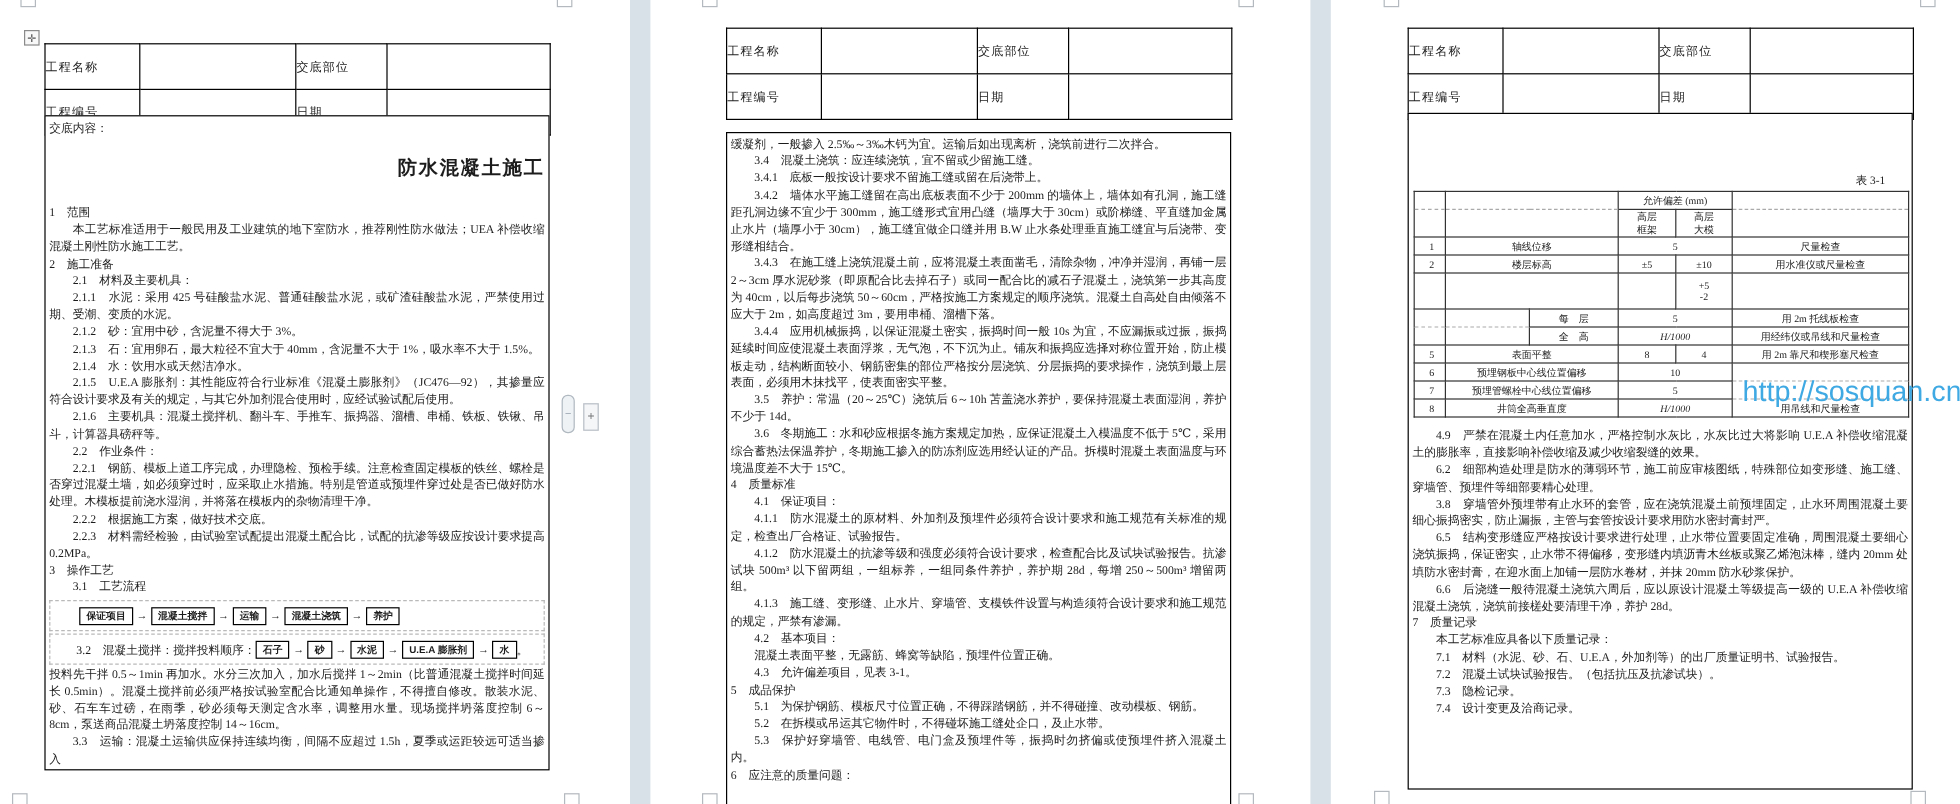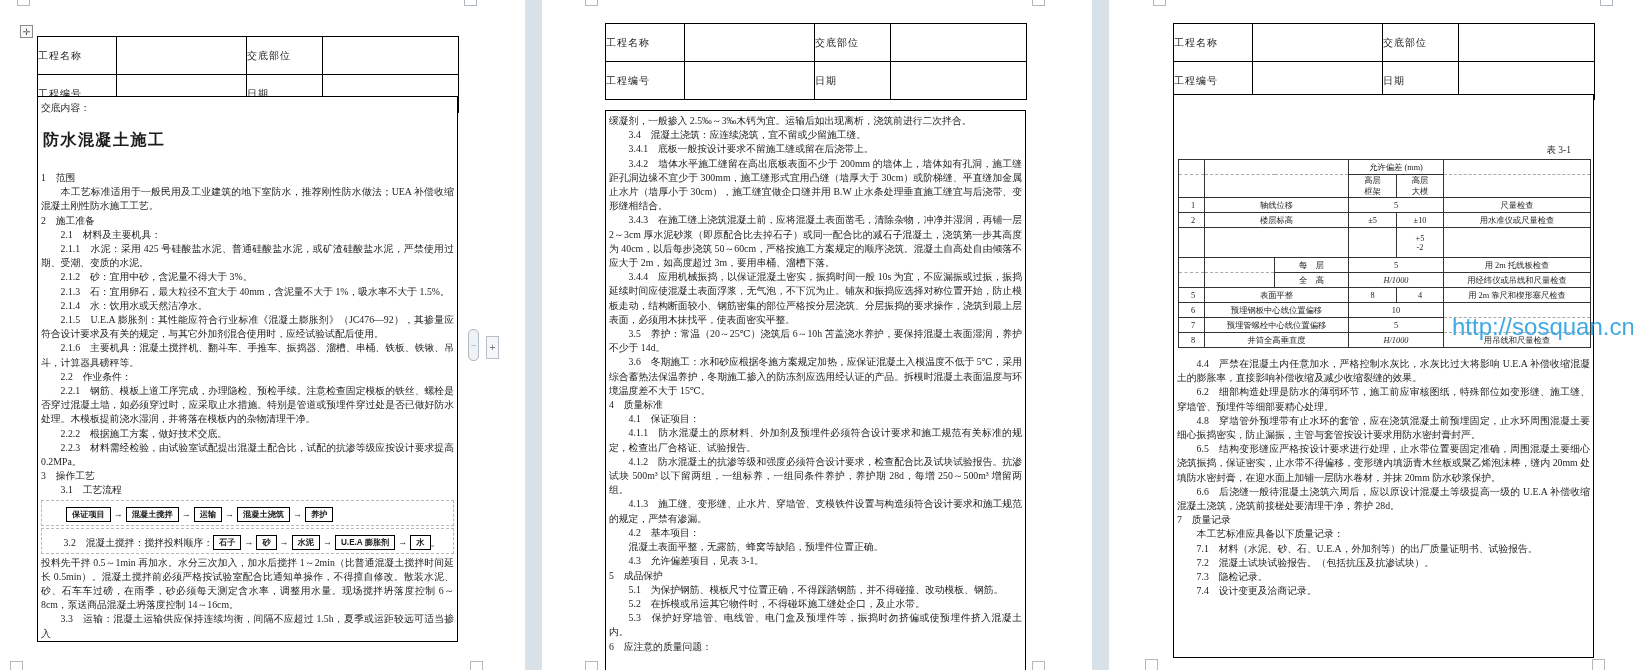--- a/index.html
+++ b/index.html
@@ -19,21 +19,21 @@
   table.info { border-collapse:collapse; width:421px; table-layout:fixed; }
   table.info td { border:1.5px solid #000; height:38px; vertical-align:middle;
                   font-size:10px; letter-spacing:1px; }
 
   .content-box { position:absolute; width:421px; border:1.5px solid #000; background:#fff;
                  overflow:hidden; padding:3px 3px 0 3px; }
   .para { font-size:9.8px; line-height:14.2px; text-align:justify; }
   .ind  { text-indent:2em; }
   .content-label { font-size:9.8px; line-height:15px; }
   .doc-title { font-weight:bold; font-size:16px; letter-spacing:1.5px; margin:15px 0 20px 2px;
-               font-family:"Liberation Sans","DejaVu Sans",sans-serif; }
+               font-family:"Liberation Sans","DejaVu Sans",sans-serif;text-align:right; }
 
   .dashed-row { border:1px dashed #b9b9b9; padding:3px 2px 3px 24px; margin:2px 0; white-space:nowrap; }
   .fbox { display:inline-block; border:1px solid #000; font-size:8.2px; font-weight:bold;
           padding:1px 5px; vertical-align:middle; font-family:"Liberation Sans","DejaVu Sans",sans-serif; }
   .arrow { display:inline-block; font-size:9px; margin:0 3px; vertical-align:middle; }
   .mix-intro { font-size:9.8px; }
 
   .tbl-caption { text-align:right; font-size:9.5px; margin:46px 19px 2px 0; }
   table.dev { border-collapse:collapse; table-layout:fixed; width:412px; margin-left:1px;
               font-size:8.3px; }
@@ -289,23 +289,23 @@
       <tr>
         <td>8</td>
         <td colspan="2">井筒全高垂直度</td>
         <td colspan="2" class="hval">H/1000</td>
         <td class="no-t">用吊线和尺量检查</td>
       </tr>
     </tbody>
       </table>
 
     <div class="p3-paras">
-        <p class="para ind">4.4　严禁在混凝土内任意加水，严格控制水灰比，水灰比过大将影响 U.E.A 补偿收缩混凝土的膨胀率，直接影响补偿收缩及减少收缩裂缝的效果。</p>
+        <p class="para ind">4.9　严禁在混凝土内任意加水，严格控制水灰比，水灰比过大将影响 U.E.A 补偿收缩混凝土的膨胀率，直接影响补偿收缩及减少收缩裂缝的效果。</p>
         <p class="para ind">6.2　细部构造处理是防水的薄弱环节，施工前应审核图纸，特殊部位如变形缝、施工缝、穿墙管、预埋件等细部要精心处理。</p>
-        <p class="para ind">4.8　穿墙管外预埋带有止水环的套管，应在浇筑混凝土前预埋固定，止水环周围混凝土要细心振捣密实，防止漏振，主管与套管按设计要求用防水密封膏封严。</p>
+        <p class="para ind">3.8　穿墙管外预埋带有止水环的套管，应在浇筑混凝土前预埋固定，止水环周围混凝土要细心振捣密实，防止漏振，主管与套管按设计要求用防水密封膏封严。</p>
         <p class="para ind">6.5　结构变形缝应严格按设计要求进行处理，止水带位置要固定准确，周围混凝土要细心浇筑振捣，保证密实，止水带不得偏移，变形缝内填沥青木丝板或聚乙烯泡沫棒，缝内 20mm 处填防水密封膏，在迎水面上加铺一层防水卷材，并抹 20mm 防水砂浆保护。</p>
         <p class="para ind">6.6　后浇缝一般待混凝土浇筑六周后，应以原设计混凝土等级提高一级的 U.E.A 补偿收缩混凝土浇筑，浇筑前接槎处要清理干净，养护 28d。</p>
         <p class="para">7　质量记录</p>
         <p class="para ind">本工艺标准应具备以下质量记录：</p>
         <p class="para ind">7.1　材料（水泥、砂、石、U.E.A，外加剂等）的出厂质量证明书、试验报告。</p>
         <p class="para ind">7.2　混凝土试块试验报告。（包括抗压及抗渗试块）。</p>
         <p class="para ind">7.3　隐检记录。</p>
         <p class="para ind">7.4　设计变更及洽商记录。</p>
       </div>
   </div>

